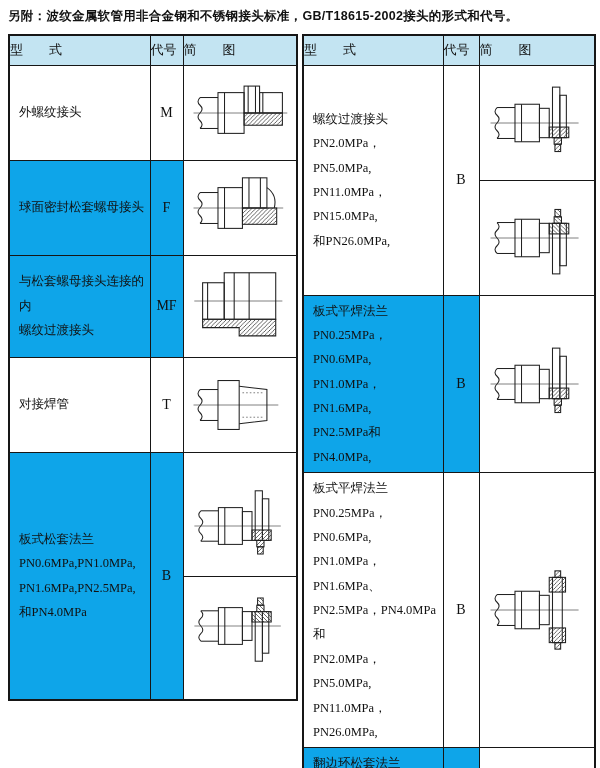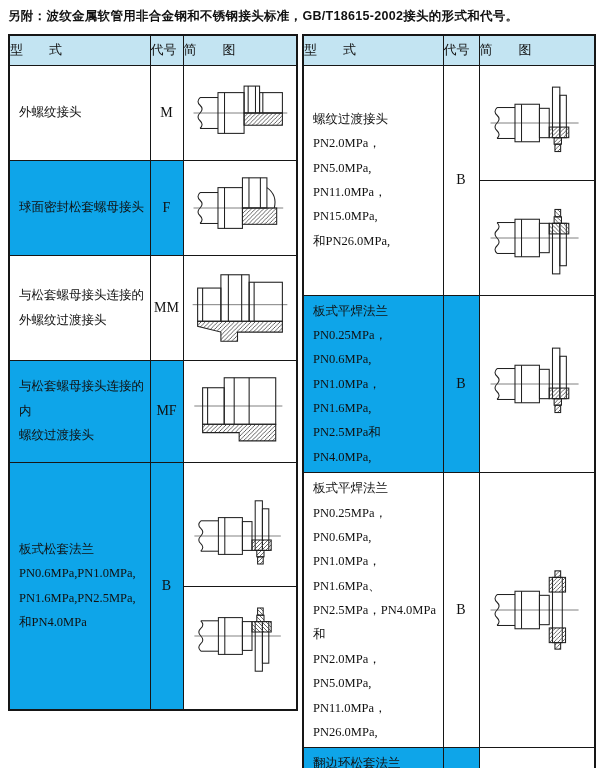--- a/index.html
+++ b/index.html
@@ -197,37 +197,36 @@
       </tr>
       <tr style="height:95px" class="hl">
         <td class="type">球面密封松套螺母接头</td>
         <td class="code">F</td>
         <td class="diag">
           <svg viewBox="0 0 130 100" width="106" height="82">
                 <use href="#sym-f"></use>
               </svg>
         </td>
       </tr>
-      <tr style="height:105px">
-        <td class="type">与松套螺母接头连接的
-外螺纹过渡接头</td>
-        <td class="code">MM</td>
-        <td class="diag">
-          <svg viewBox="0 0 130 100" width="108" height="86">
-                <use href="#sym-mm"></use>
-              </svg>
-        </td>
-      </tr>
       <tr style="height:102px" class="hl">
         <td class="type">与松套螺母接头连接的内
 螺纹过渡接头</td>
         <td class="code">MF</td>
         <td class="diag">
           <svg viewBox="0 0 130 100" width="108" height="86">
                 <use href="#sym-mf"></use>
+              </svg>
+        </td>
+      </tr>
+      <tr style="height:95px">
+        <td class="type">对接焊管</td>
+        <td class="code">T</td>
+        <td class="diag">
+          <svg viewBox="0 0 130 100" width="106" height="82">
+                <use href="#sym-t"></use>
               </svg>
         </td>
       </tr>
       <tr style="height:248px" class="hl">
         <td class="type">板式松套法兰
 PN0.6MPa,PN1.0MPa,
 PN1.6MPa,PN2.5MPa,
 和PN4.0MPa</td>
         <td class="code">B</td>
         <td class="diag split">

